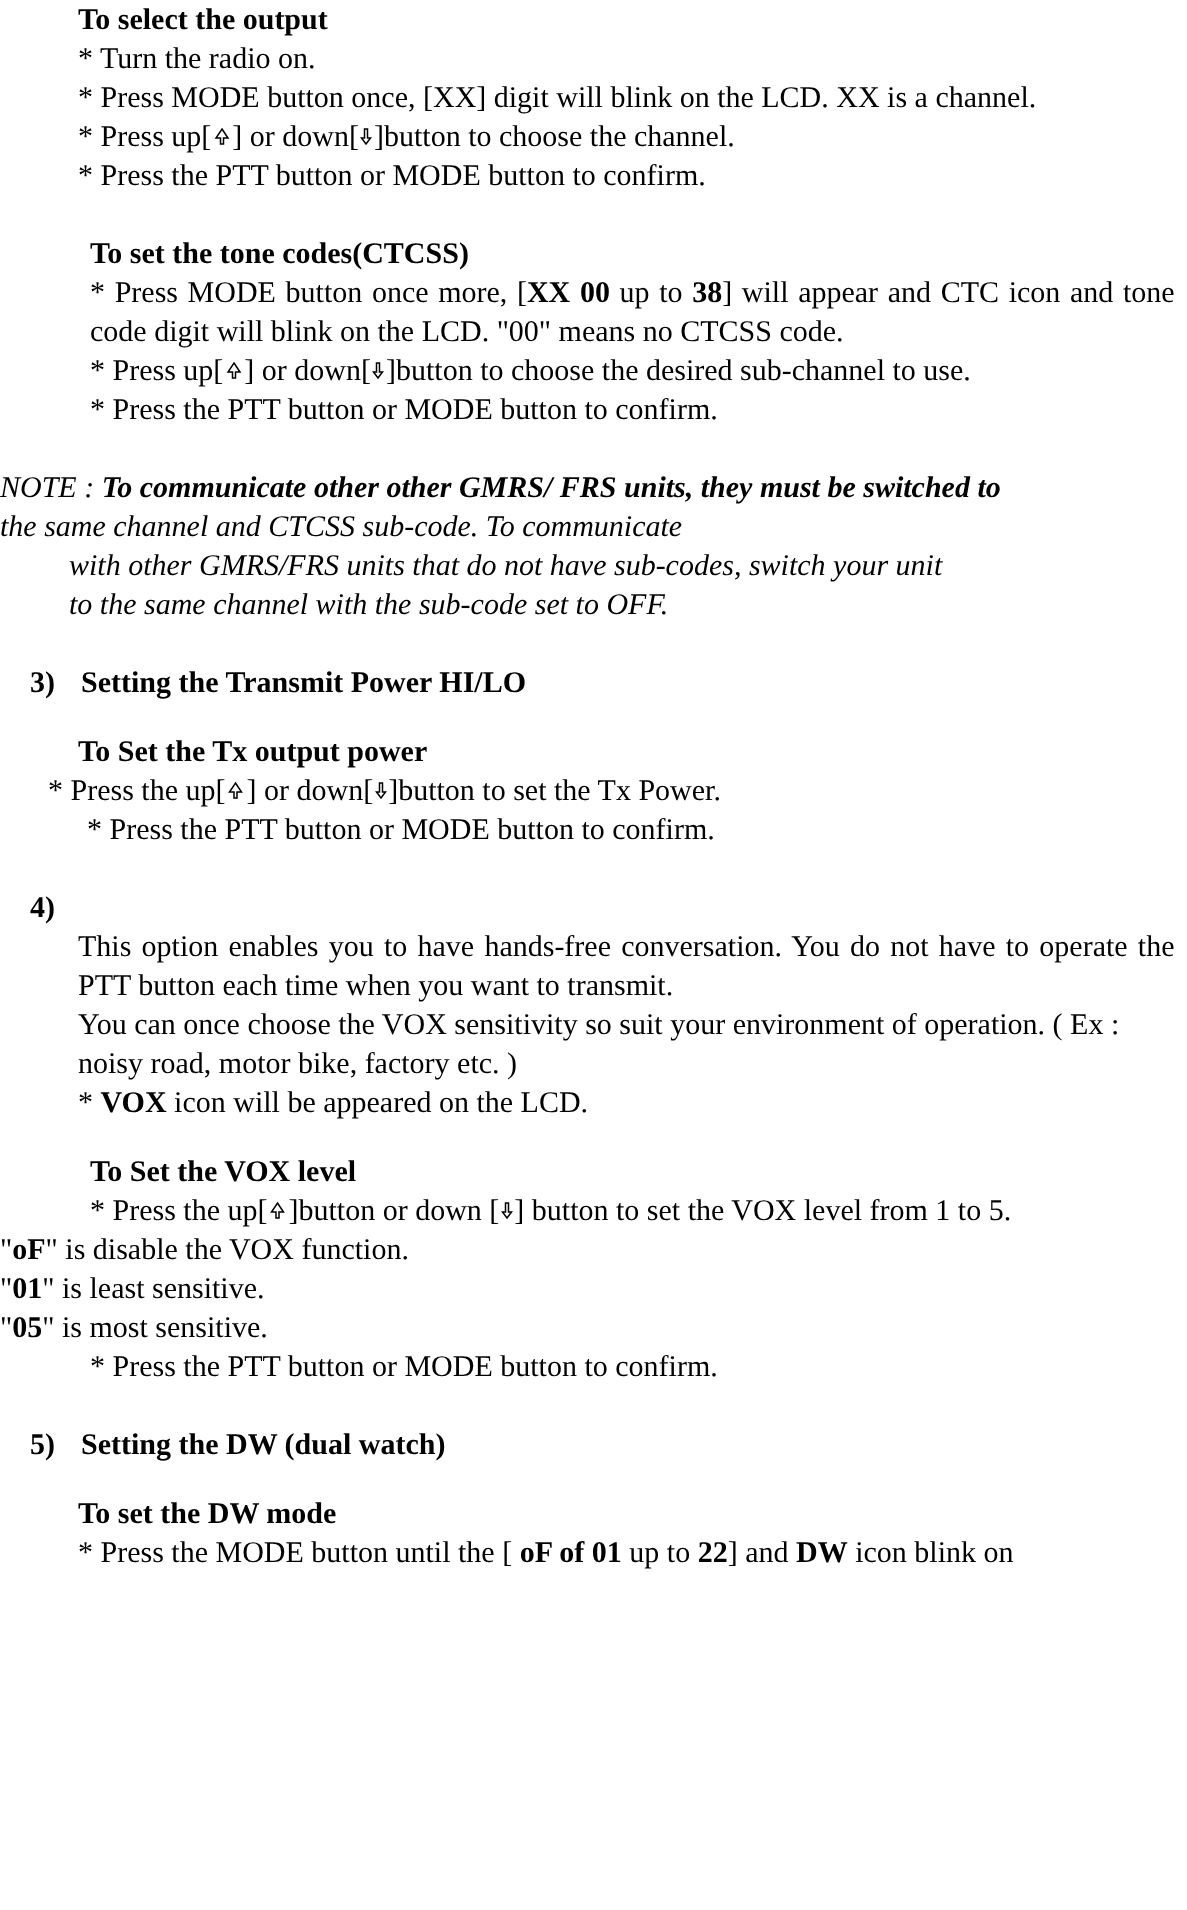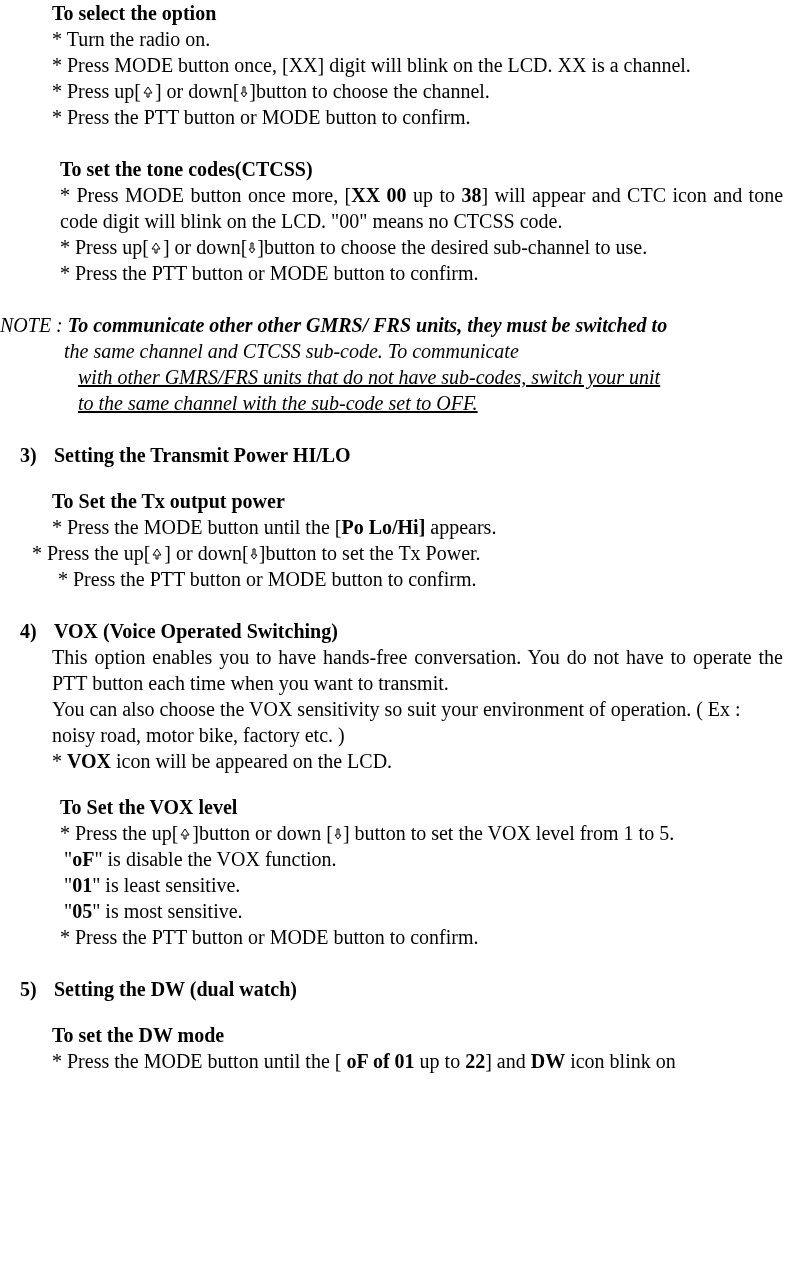--- a/index.html
+++ b/index.html
@@ -11,34 +11,34 @@
     line-height:1.3;
   }
   .page{
     padding:0 8px 0 0;
   }
   .b{font-weight:bold;}
   .i{font-style:italic;}
   .sm{font-size:20px;}
   .l1{margin-left:52px;}
   .l1b{margin-left:60px;}
-  .l2{margin-left:64px;}
-  .l2b{margin-left:78px;text-decoration:underline;}
+  .l2{}
+  .l2b{margin-left:46px;}
   .num{display:flex;}
   .num .n{width:34px;margin-left:20px;}
   .para{text-align:justify;}
   .sp{height:26px;}
   .sp2{height:20px;}
 </style>
 </head>
 <body>
 
 <div class="page">
 
-  <div class="l1 b">To select the option</div>
+  <div class="l1 b">To select the output</div>
   <div class="l1">* Turn the radio on.</div>
   <div class="l1">* Press MODE button once, [XX] digit will blink on the LCD. XX is a channel.</div>
   <div class="l1">
     <span>* Press up[</span><svg width="14" height="14" viewBox="0 0 14 14" style="vertical-align:-1px">
         <path d="M7 2 L11 8 L8 8 L8 12 L6 12 L6 8 L3 8 Z" fill="none" stroke="#000" stroke-width="1"></path>
       </svg><span>] or down[</span><svg width="10" height="14" viewBox="0 0 10 14" style="vertical-align:-1px">
         <path d="M4 2 L6 2 L6 8 L8 8 L5 12 L2 8 L4 8 Z" fill="none" stroke="#000" stroke-width="1"></path>
       </svg><span>]button to choose the channel.</span>
   </div>
   <div class="l1">* Press the PTT button or MODE button to confirm.</div>
@@ -68,40 +68,36 @@
   <div class="i l2b">to the same channel with the sub-code set to OFF.</div>
 
   <div class="sp"></div>
 
   <div class="num b">
     <span class="n">3)</span>
     <span>Setting the Transmit Power HI/LO</span>
   </div>
   <div class="sp2"></div>
   <div class="l1 b">To Set the Tx output power</div>
-  <div class="l1">
-    <span>* Press the MODE button until the [</span><span class="b">Po Lo/Hi]</span><span> appears.</span>
-  </div>
   <div style="margin-left:32px;">
     <span>* Press the up[</span><svg width="14" height="14" viewBox="0 0 14 14" style="vertical-align:-1px">
         <path d="M7 2 L11 8 L8 8 L8 12 L6 12 L6 8 L3 8 Z" fill="none" stroke="#000" stroke-width="1"></path>
       </svg><span>] or down[</span><svg width="10" height="14" viewBox="0 0 10 14" style="vertical-align:-1px">
         <path d="M4 2 L6 2 L6 8 L8 8 L5 12 L2 8 L4 8 Z" fill="none" stroke="#000" stroke-width="1"></path>
       </svg><span>]button to set the Tx Power.</span>
   </div>
   <div style="margin-left:58px;">* Press the PTT button or MODE button to confirm.</div>
 
   <div class="sp"></div>
 
   <div class="num b">
     <span class="n">4)</span>
-    <span>VOX (Voice Operated Switching)</span>
   </div>
   <div class="l1 para">This option enables you to have hands-free conversation. You do not have to operate the PTT button each time when you want to transmit.</div>
-  <div class="l1">You can also choose the VOX sensitivity so suit your environment of operation. ( Ex : noisy road, motor bike, factory etc. )</div>
+  <div class="l1">You can once choose the VOX sensitivity so suit your environment of operation. ( Ex : noisy road, motor bike, factory etc. )</div>
   <div class="l1">
     <span>* </span><span class="b">VOX</span><span> icon will be appeared on the LCD.</span>
   </div>
   <div class="sp2"></div>
   <div class="l1b b">To Set the VOX level</div>
   <div class="l1b">
     <span>* Press the up[</span><svg width="14" height="14" viewBox="0 0 14 14" style="vertical-align:-1px">
         <path d="M7 2 L11 8 L8 8 L8 12 L6 12 L6 8 L3 8 Z" fill="none" stroke="#000" stroke-width="1"></path>
       </svg><span>]button or down [</span><svg width="10" height="14" viewBox="0 0 10 14" style="vertical-align:-1px">
         <path d="M4 2 L6 2 L6 8 L8 8 L5 12 L2 8 L4 8 Z" fill="none" stroke="#000" stroke-width="1"></path>

